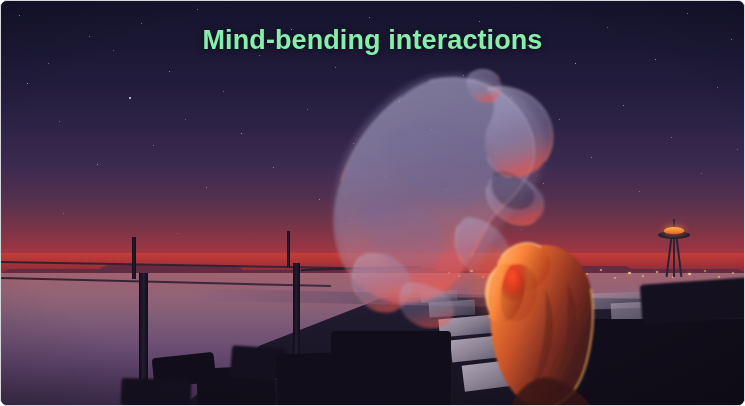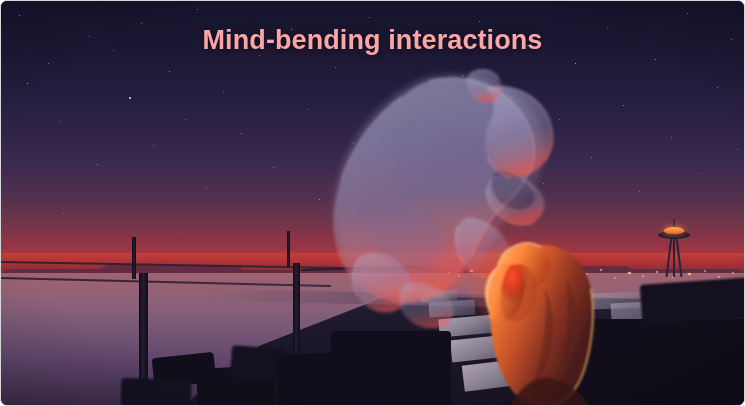--- a/index.html
+++ b/index.html
@@ -130,21 +130,21 @@
   .bear svg{width:100%;height:100%;display:block;}
 
   
   .hand{position:absolute;left:440px;top:226px;width:190px;height:180px;}
   .hand svg{width:100%;height:100%;display:block;}
 
   
   .title{
     position:absolute;left:0;right:0;top:24px;
     text-align:center;
-    color:#fca5a5;
+    color:#86efac;
     font-size:27px;
     font-weight:bold;
     letter-spacing:.1px;
     text-shadow:0 1px 6px rgba(0,0,0,.55);
     font-family:"Liberation Sans", sans-serif;
   }
 
   .vignette{
     position:absolute;inset:0;pointer-events:none;
     background:radial-gradient(ellipse 92% 88% at 50% 48%,

